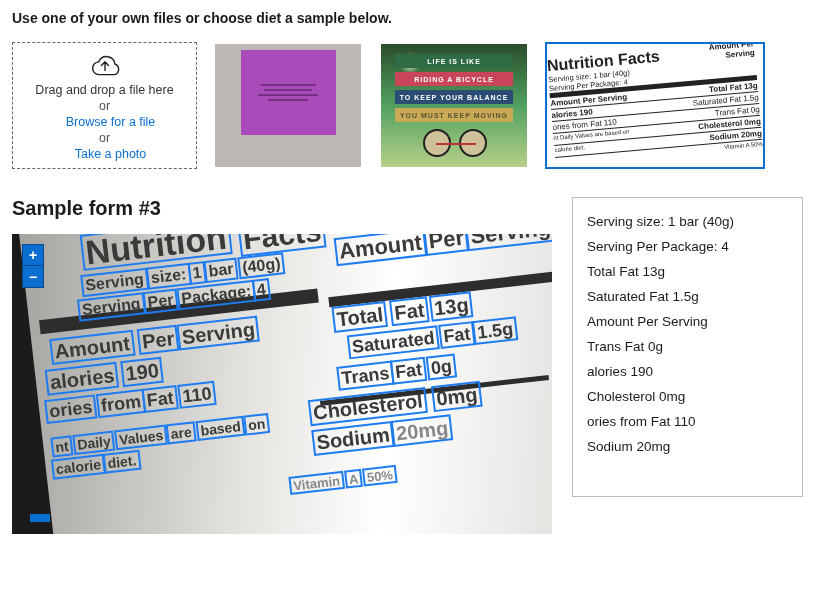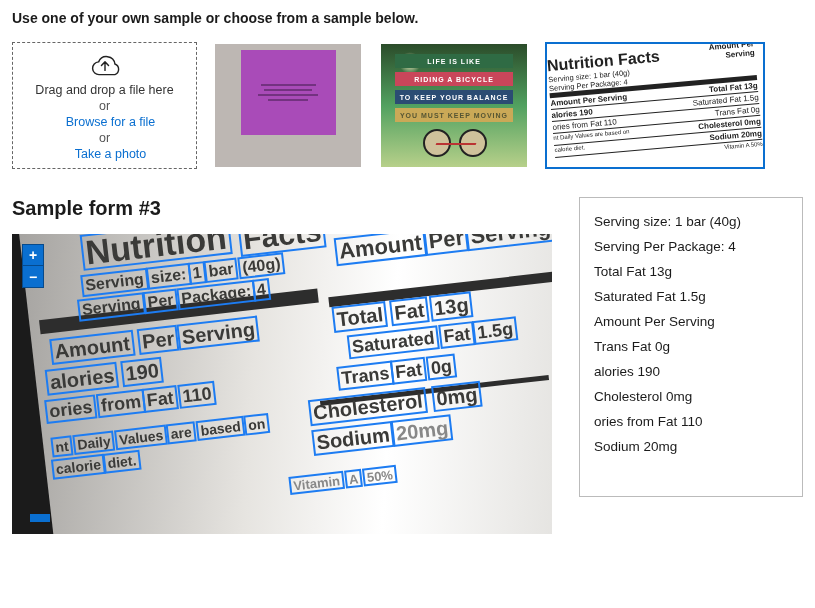--- a/index.html
+++ b/index.html
@@ -41,21 +41,21 @@
   .t2 .frame { position:absolute; bottom:22px; left:55px; width:40px; height:2px; background:#b33; transform:skewX(-20deg); }
 
   
   .t3 { background:#fff; position:relative; }
   .t3 .lbl { position:absolute; inset:4px; transform:rotate(-5deg); font-family:Arial,sans-serif; }
   .t3 .bigt { font-weight:900; font-size:16px; color:#222; }
   .t3 .row { font-size:8px; color:#222; border-top:1px solid #222; padding:1px 0; display:flex; justify-content:space-between; }
   .t3 .hdr { font-weight:700; font-size:8px; }
   .t3 .thick { border-top:5px solid #222; }
 
-  .lower { display:flex; gap:27px; }
+  .lower { display:flex; gap:20px; }
   .left-col { flex:0 0 540px; }
   .right-col { flex:1; }
 
   .section-title { font-size:20px; font-weight:600; margin-bottom:14px; }
 
   .tabs { display:flex; gap:24px; font-size:18px; font-weight:600; margin-bottom:14px; align-items:baseline; }
   .tab { color:#333; cursor:pointer; padding-bottom:3px; }
   .tab.active { color:#0a6fd0; border-bottom:2.5px solid #0a6fd0; }
   .tab.inactive { color:#555; font-weight:400; }
 
@@ -74,21 +74,21 @@
     font-family:Arial Black, Arial, sans-serif; color:#2d2d2d;
   }
   .doc .box { position:absolute; border:2px solid #1d7cf2; background:rgba(255,255,255,0); font-family:Arial,sans-serif; font-weight:700; color:#3a3a38; display:flex; align-items:center; white-space:nowrap; padding:0 2px; }
   .doc .thickbar { position:absolute; background:#2d2d2d; height:14px; }
 
   .attr-box { border:1px solid #bbb; padding:12px 14px; font-size:13.5px; line-height:1.85; height:300px; overflow:auto; }
 </style>
 </head>
 <body>
 
-<div class="instr">Use one of your own sample or choose from a sample below.</div>
+<div class="instr">Use one of your own files or choose diet a sample below.</div>
 
 <div class="sample-row">
 
   <div class="dropzone">
     <svg class="cloud-icon" viewBox="0 0 48 36">
       <path d="M38 18a12 12 0 0 0-23-3 9 9 0 0 0 1 18h22a8 8 0 0 0 0-15z" fill="none" stroke="#222" stroke-width="2"></path>
       <path d="M24 27V15m0 0l-5 5m5-5l5 5" fill="none" stroke="#222" stroke-width="2" stroke-linecap="round" stroke-linejoin="round"></path>
     </svg>
     <div>Drag and drop a file here</div>
     <div class="or">or</div>

